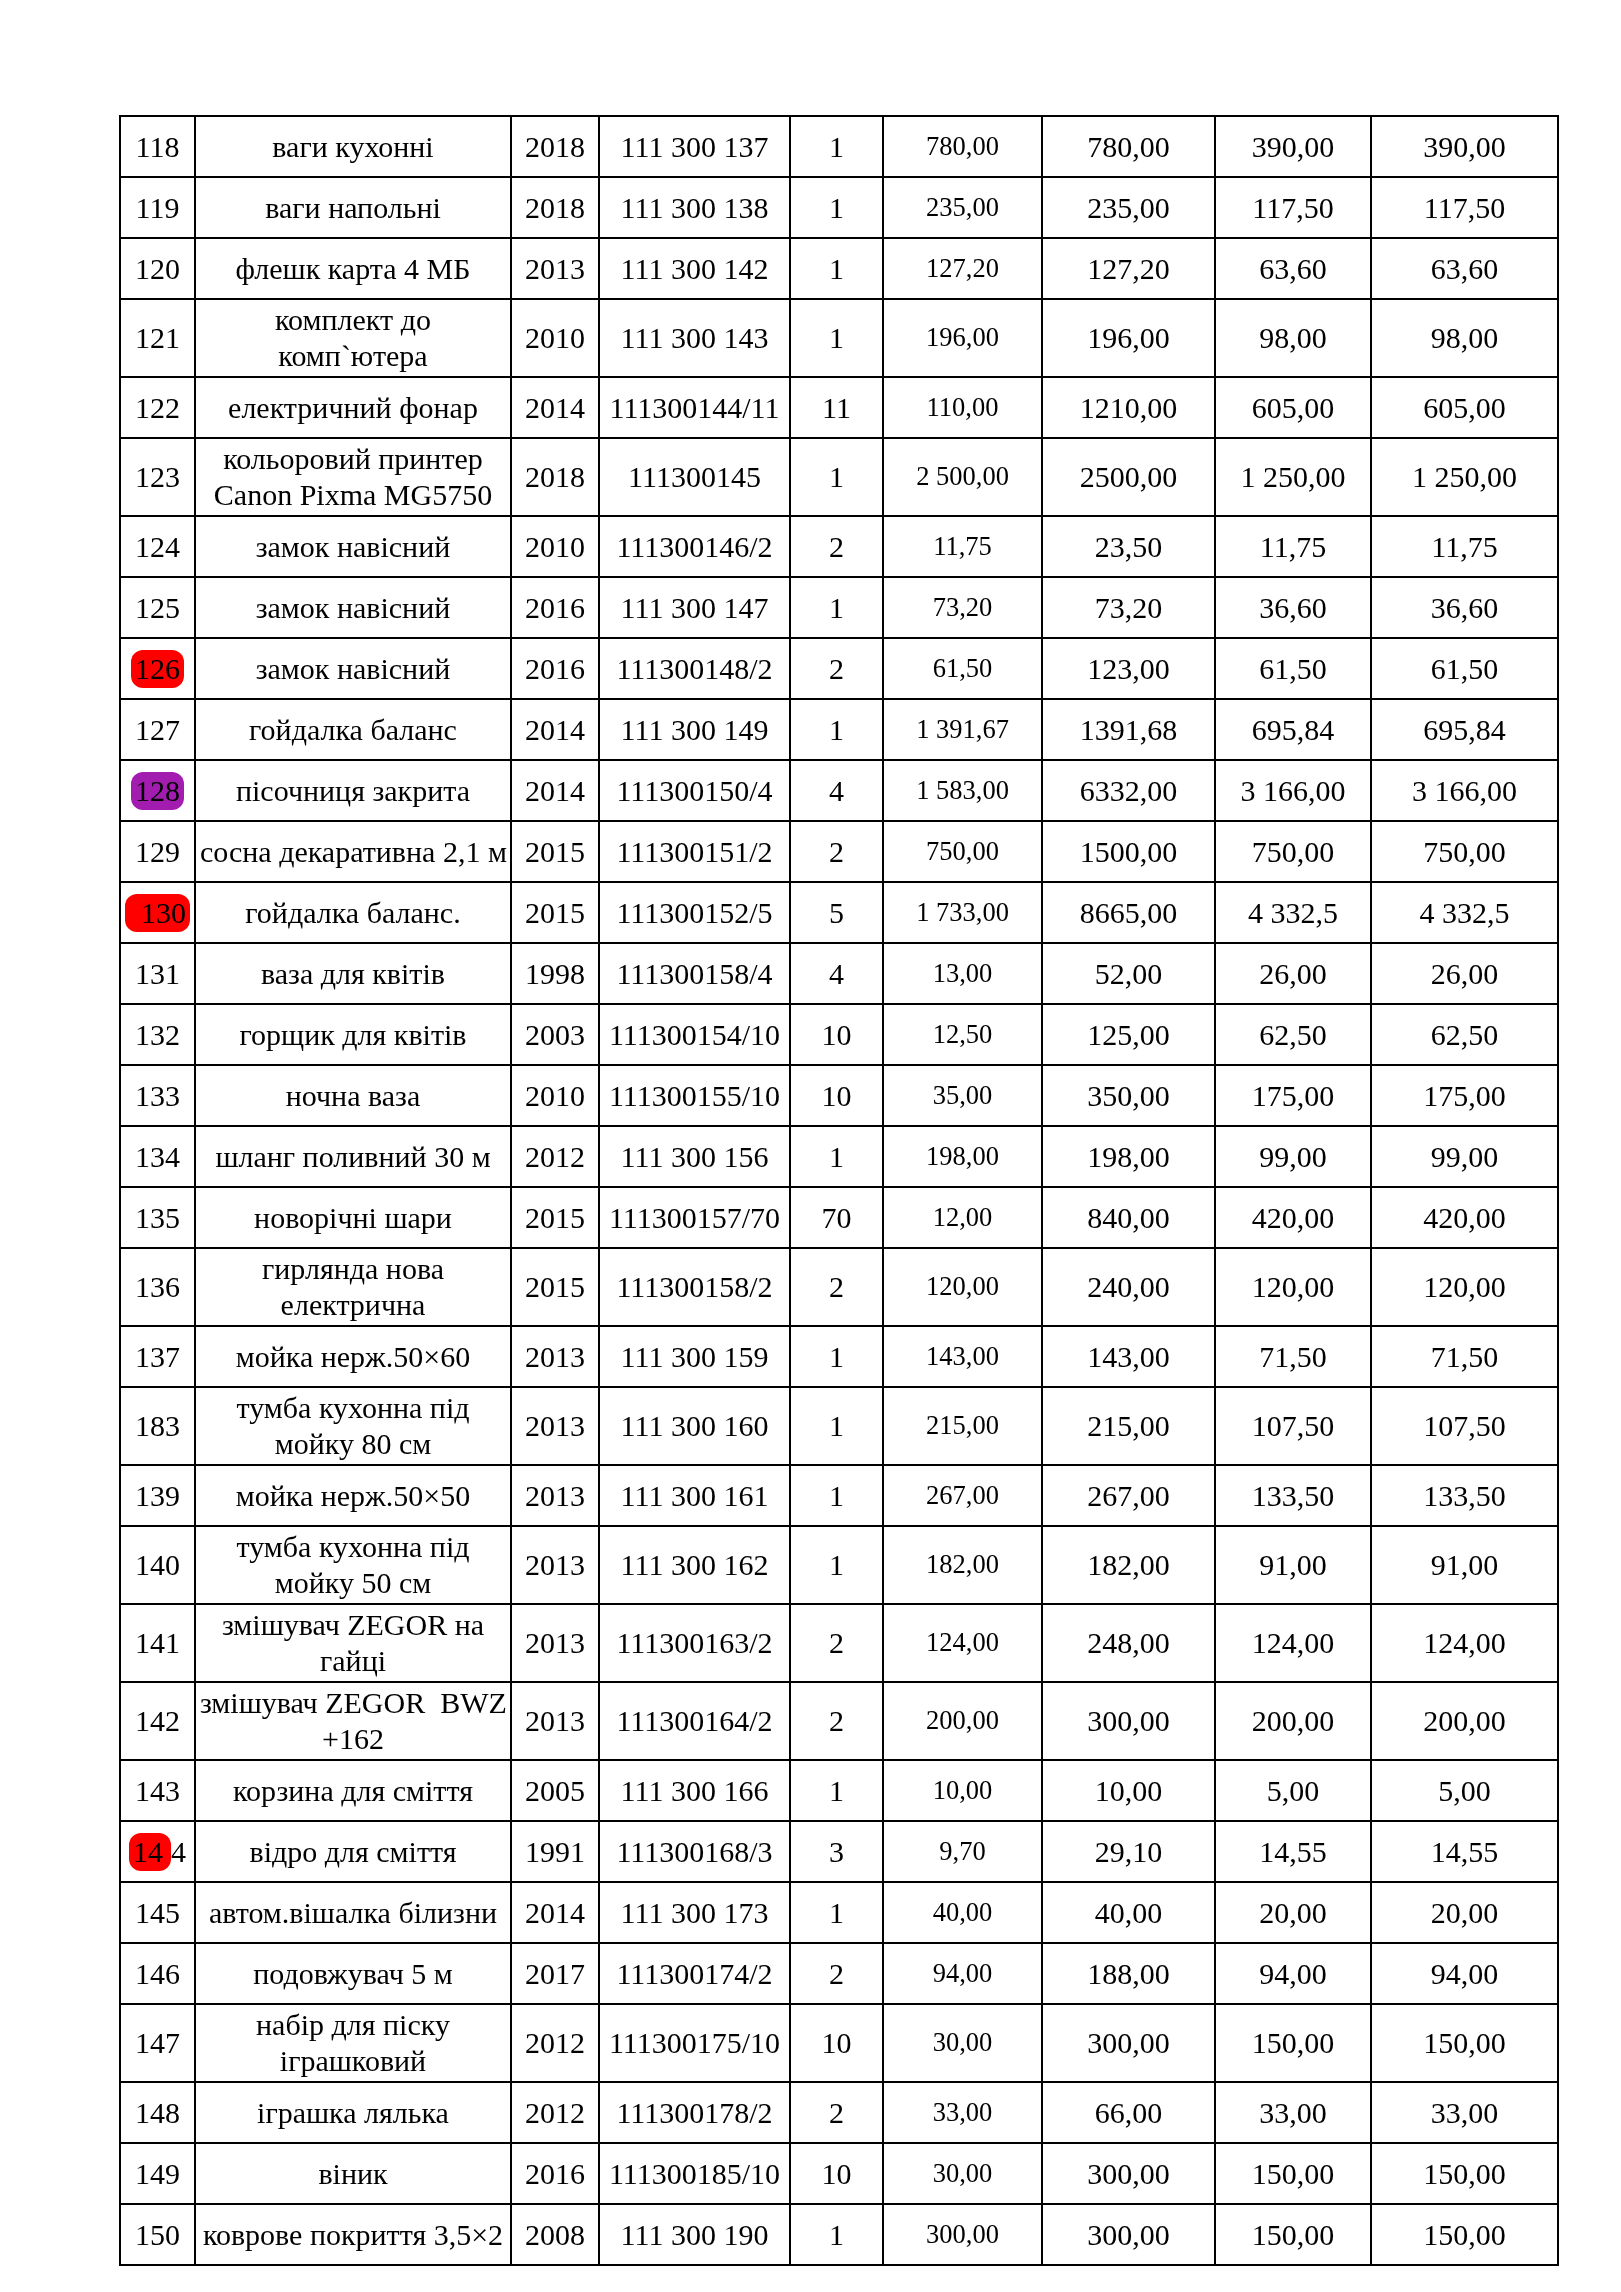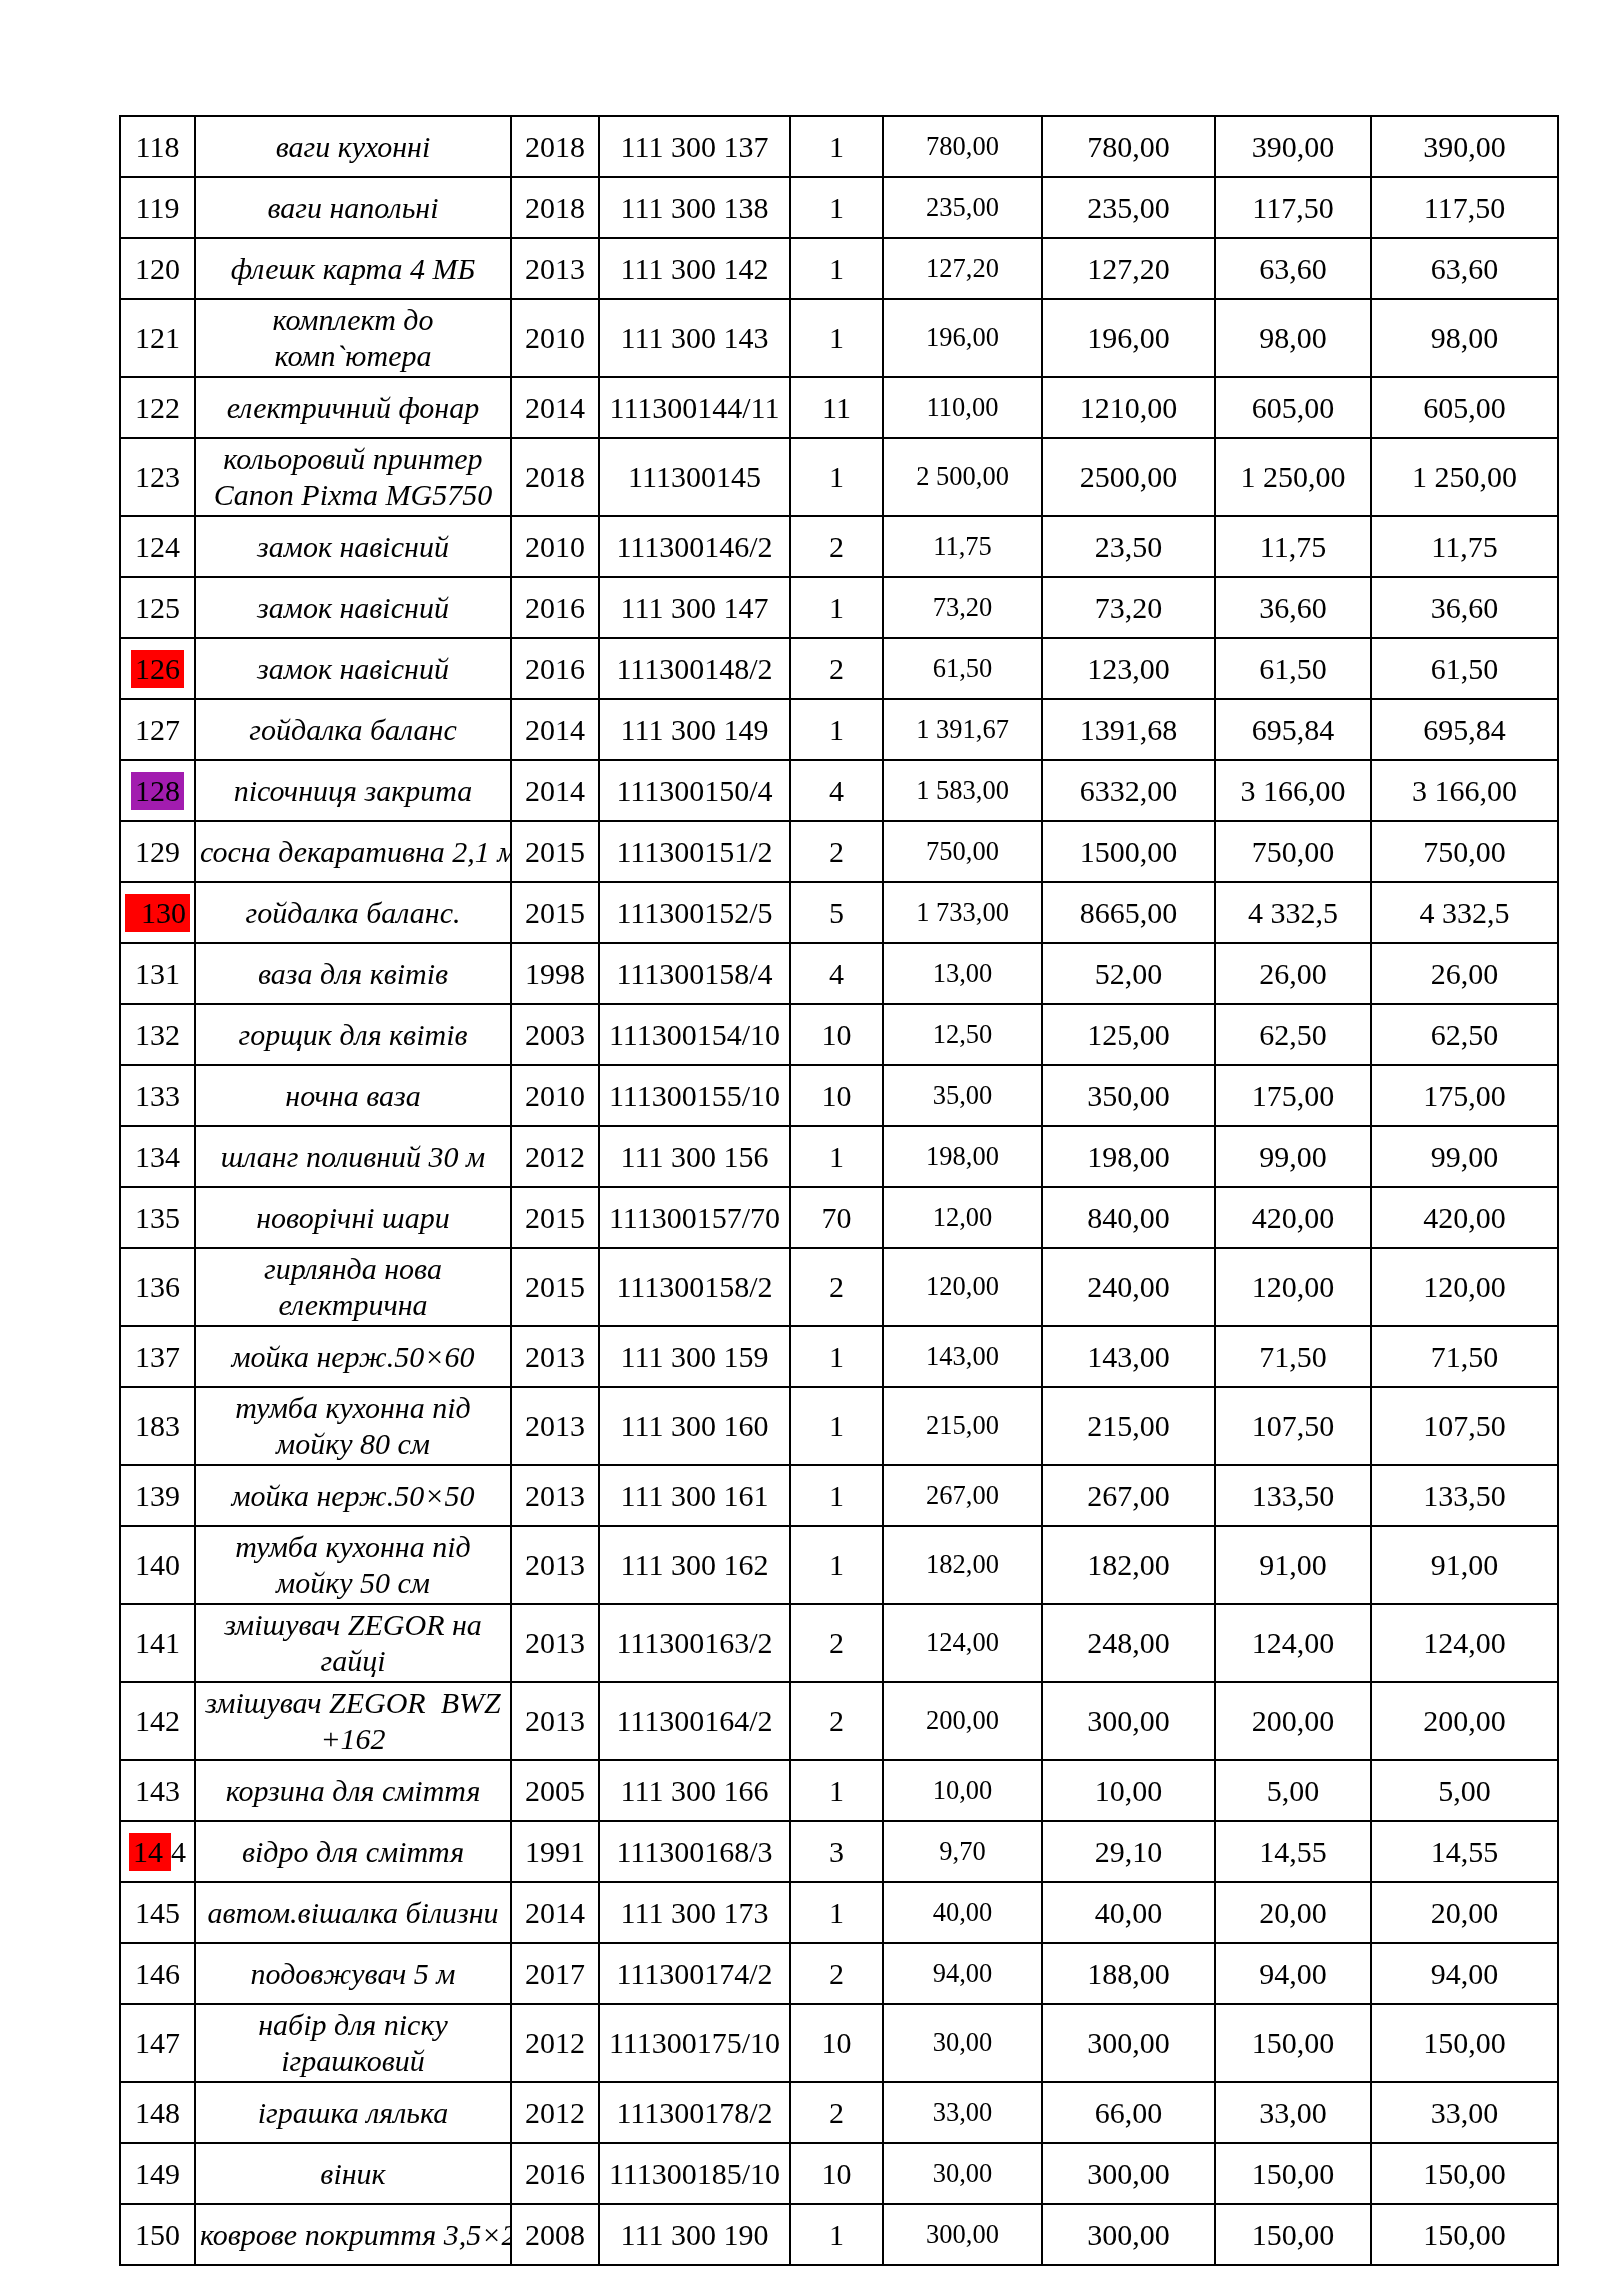--- a/index.html
+++ b/index.html
@@ -35,34 +35,34 @@
     text-align: center;
     vertical-align: middle;
     overflow: hidden;
   }
   td.c-num  { text-align: center; }
   td.c-name {
     text-align: left;
     vertical-align: bottom;
     padding: 2px 7.8px 7.8px 9.8px;
     white-space: pre;
-    font-style: italic;
   }
   td.c-year {}
   td.c-inv  {}
   td.c-qty  {}
   td.c-price { font-size: 26.5px; }
   td.c-total {
     vertical-align: top;
     padding-top: 3.9px;
   }
   td.c-half, td.c-resid { }
   .hl {
     display: inline-block;
     padding: 1px 3.9px;
+    border-radius: 12px;
   }
 </style>
 </head>
 <body>
 
 <div class="page">
   <table class="inv">
     <colgroup>
       <col style="width:75px">
       <col style="width:316px">

